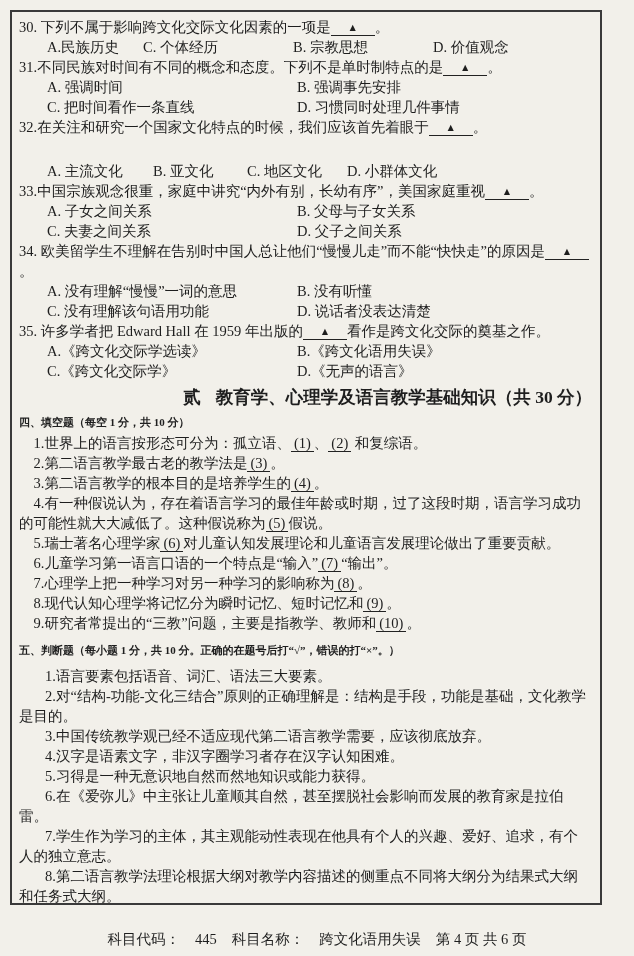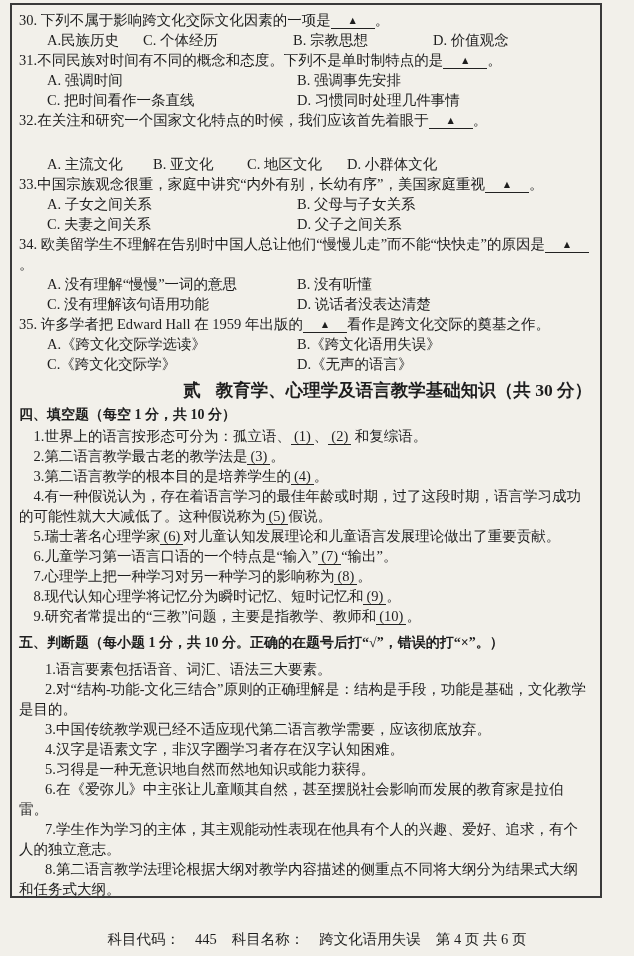--- a/index.html
+++ b/index.html
@@ -10,21 +10,21 @@
     margin: 0 auto;
     background: #f2f0ea;
     color: #1e1e1e;
     font-family: "Liberation Serif", "DejaVu Serif", serif;
     font-size: 14.5px;
     line-height: 20px;
     overflow: hidden;
   }
   .frame {
     position: absolute;
-    left: 10px; top: 3px;
+    left: 10px; top: 10px;
     width: 592px; height: 895px;
     border: 2px solid #3a3a3a;
     padding: 5px 8px 0 7px;
     overflow: hidden;
   }
   .stem { padding-left: 0; }
   .opts { padding-left: 28px; }
   .row4a { display: grid; grid-template-columns: 96px 150px 140px auto; }
   .row4b { display: grid; grid-template-columns: 106px 94px 100px auto; margin-top: 24px; }
   .cols2 { display: grid; grid-template-columns: 250px auto; }
@@ -40,21 +40,21 @@
   }
   .fb { border-bottom: 1.3px solid #222; padding: 0 3px; }
   .part-h {
     text-align: right;
     font-weight: 700;
     font-size: 17.5px;
     line-height: 26px;
     margin: 3px 0 1px;
   }
   .part-h .lbl { margin-right: 15px; }
-  .sec-h { font-weight: 700; font-size: 14px; line-height: 22px; }
+  .sec-h { font-weight: 700; font-size: 11px; line-height: 22px; }
   .sec-h5 { margin: 6px 0 5px; }
   .fi { text-indent: 1em; }
   .ji { text-indent: 1.8em; }
   .footer {
     position: absolute;
     left: 0; top: 929px; width: 100%;
     display: flex; justify-content: center; gap: 15px;
     font-size: 14.5px;
   }
 </style>

